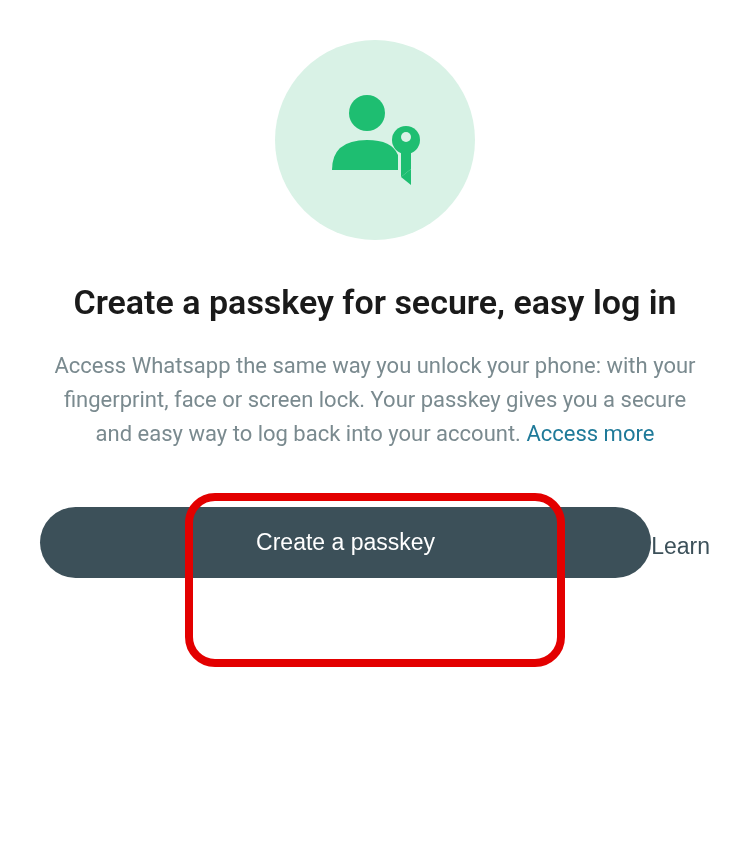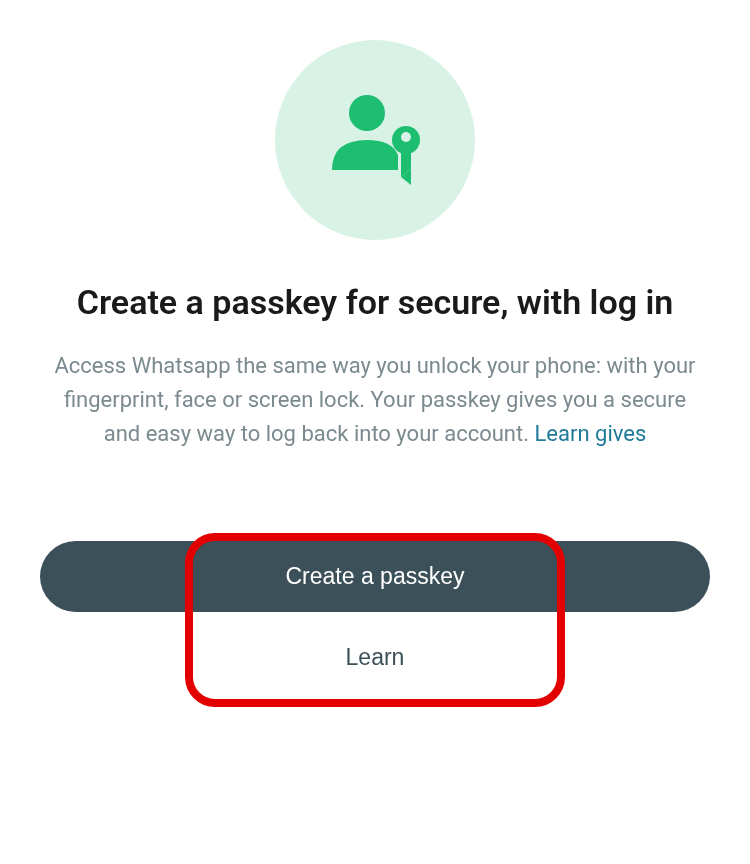--- a/index.html
+++ b/index.html
@@ -61,23 +61,22 @@
       color: #1f7a99;
       text-decoration: none;
       cursor: pointer;
     }
     
     .button-container {
       width: 100%;
       padding: 0 20px;
       position: relative;
       display: flex;
-      flex-direction: column;
+      flex-direction: row;
       align-items: center;
-      margin-top: 40px;
     }
     
     .primary-button {
       width: 100%;
       background: #3c5059;
       color: #ffffff;
       border: none;
       border-radius: 40px;
       padding: 22px 0;
       font-size: 23px;
@@ -123,25 +122,25 @@
 
       <circle cx="86" cy="55" r="14" fill="#1ebe71"></circle>
       <circle cx="86" cy="52" r="5" fill="#d9f2e6"></circle>
 
       <path d="M 81 66 L 81 92 L 91 84 L 91 66 Z" fill="#1ebe71"></path>
       <path d="M 81 92 L 91 100 L 91 84 Z" fill="#1ebe71"></path>
     </svg>
   </div>
 </div>
 
-<h1 class="title">Create a passkey for secure, with log in</h1>
+<h1 class="title">Create a passkey for secure, easy log in</h1>
 
 <p class="description">
   <span>Access Whatsapp the same way you unlock your phone: with your fingerprint, face or screen lock. Your passkey gives you a secure and easy way to log back into your account.</span>
   <span> </span>
-  <a class="learn-more">Learn gives</a>
+  <a class="learn-more">Access more</a>
 </p>
 
 <div class="button-container">
   <button class="primary-button">Create a passkey</button>
   <button class="secondary-button">Learn</button>
   <div class="highlight-box"></div>
 </div>
 
 </body></html>

